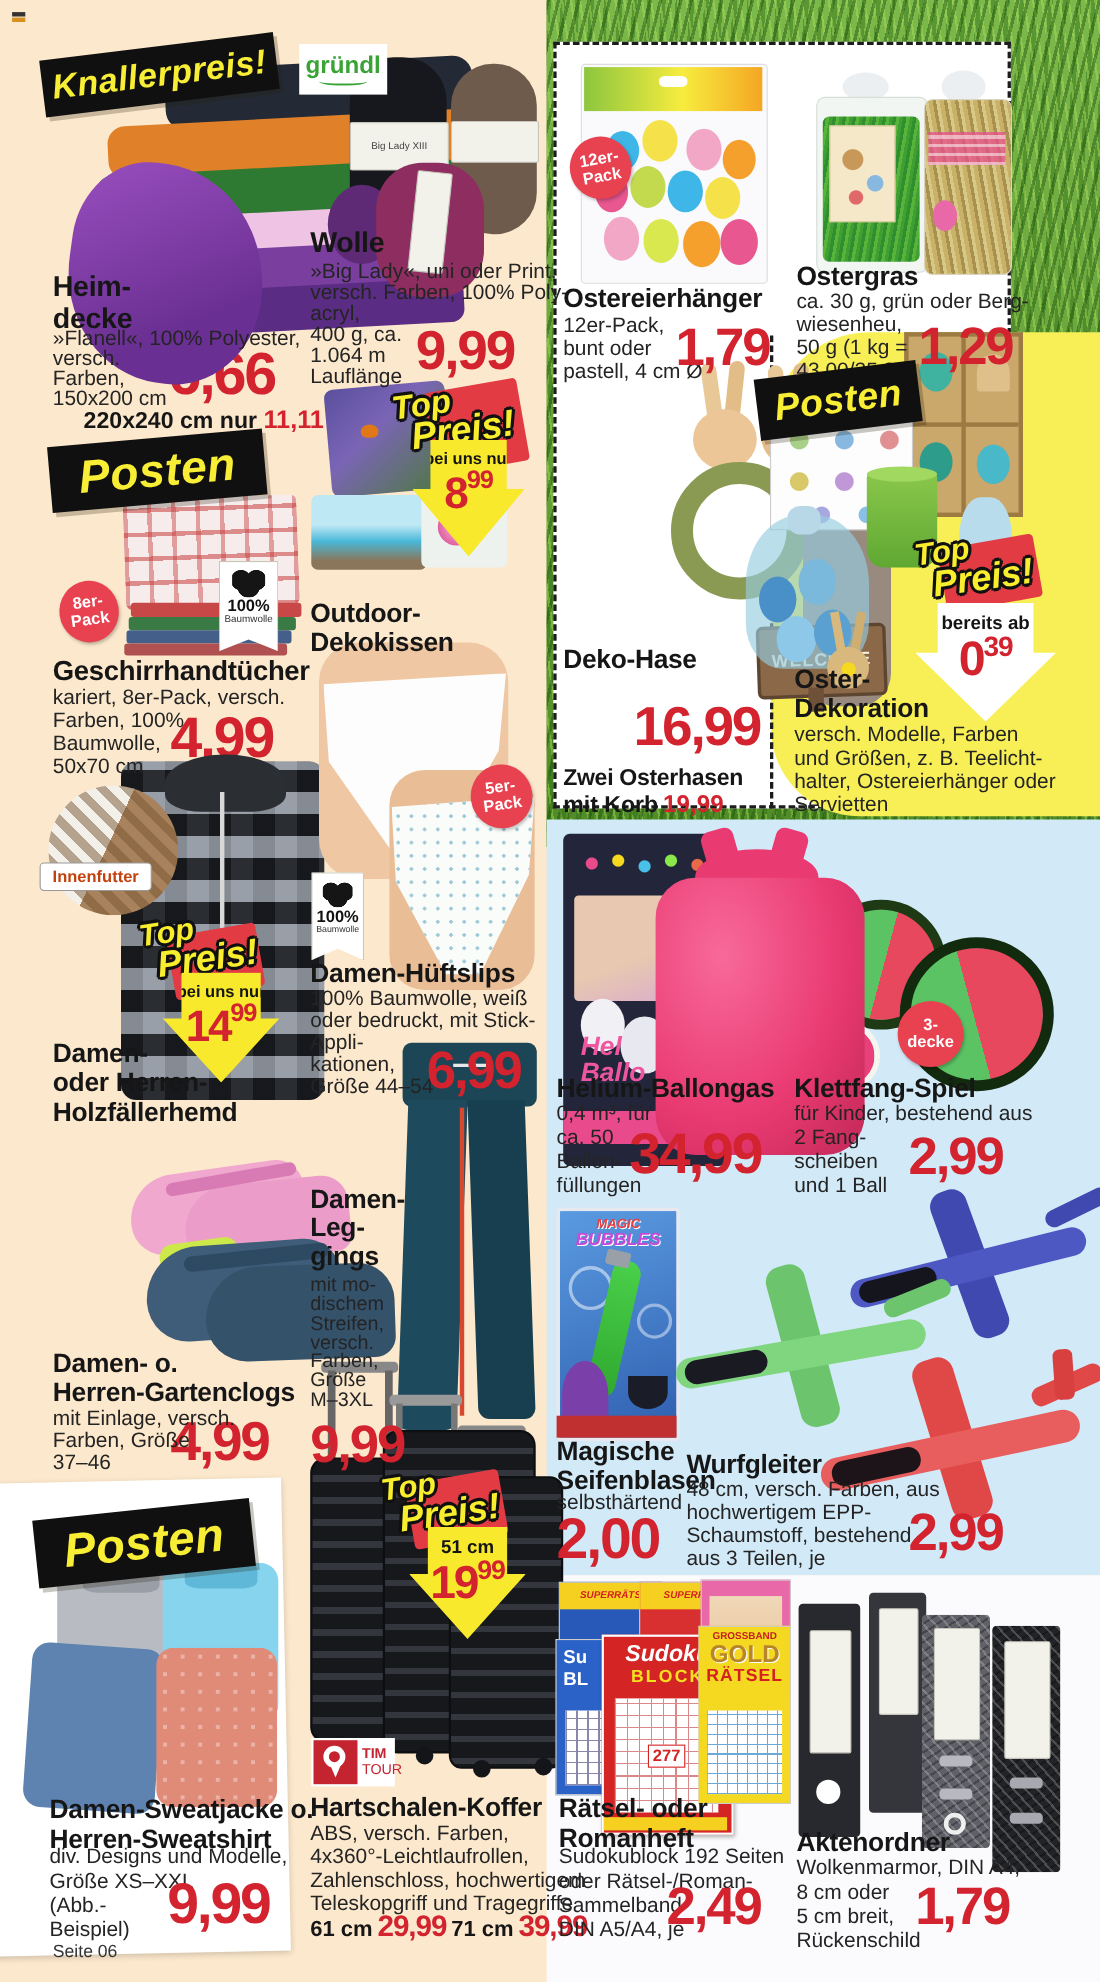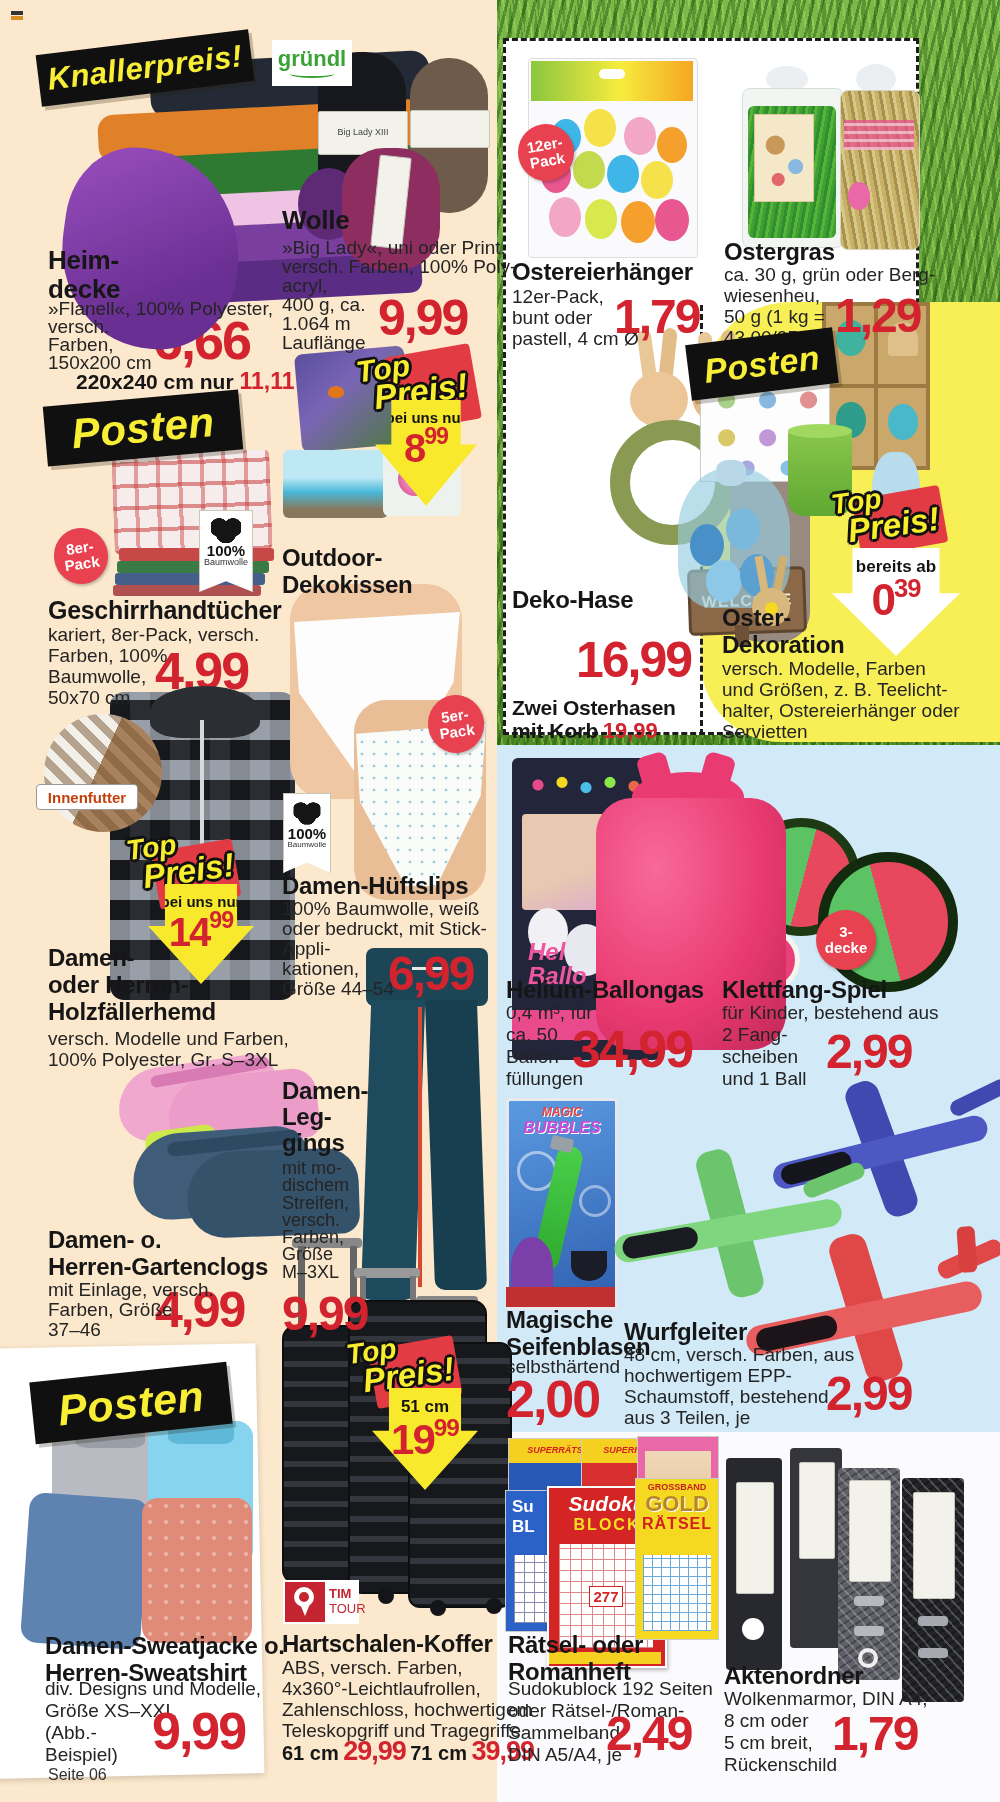--- a/index.html
+++ b/index.html
@@ -181,22 +181,20 @@
   </div>
   <div class="abs arrowY" style="left:148px;top:884px;width:106px;height:100px;z-index:6;">
     <div class="arrow-label">bei uns nur</div>
     <div class="price" style="font-size:40px;">
       <span>14</span><span class="psup">99</span>
     </div>
   </div>
   <div class="abs h h24 lines" style="left:48px;top:944px;z-index:5;">Damen-
 oder Herren-
 Holzfällerhemd</div>
-  <div class="abs d lines" style="left:48px;top:1028px;z-index:5;">versch. Modelle und Farben,
-100% Polyester, Gr. S–3XL</div>
 
   <div class="abs" style="left:286px;top:582px;width:200px;height:310px;z-index:2;">
     <div class="abs" style="left:4px;top:2px;width:172px;height:215px;background:#efc7a2;border-radius:36px;"></div>
     <div class="abs" style="left:8px;top:30px;width:166px;height:168px;background:#fdfdfd;clip-path:polygon(0 6%,100% 0,96% 42%,62% 100%,40% 100%,3% 48%);"></div>
     <div class="abs" style="left:68px;top:118px;width:132px;height:200px;background:#e9bd96;border-radius:32px;"></div>
     <div class="abs" style="left:70px;top:142px;width:130px;height:162px;clip-path:polygon(0 6%,100% 0,96% 44%,62% 100%,38% 100%,3% 48%);
          background:#fafcfa;background-image:radial-gradient(#9ec8d8 1.5px,transparent 1.6px);background-size:12px 12px;"></div>
   </div>
   <div class="abs circle" style="left:428px;top:695px;width:56px;height:58px;font-size:15px;transform:rotate(-8deg);z-index:6;">
     <span>5er-</span>

